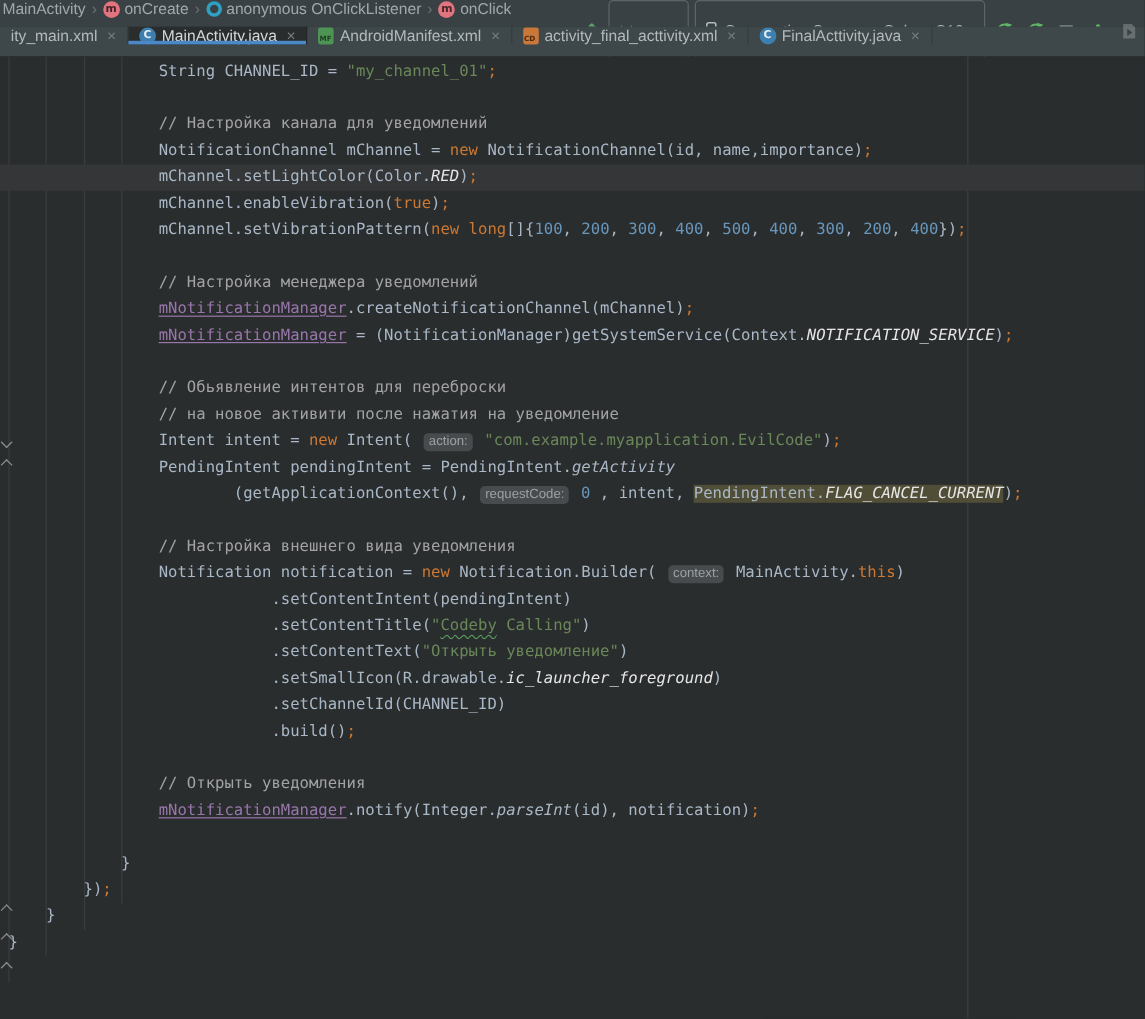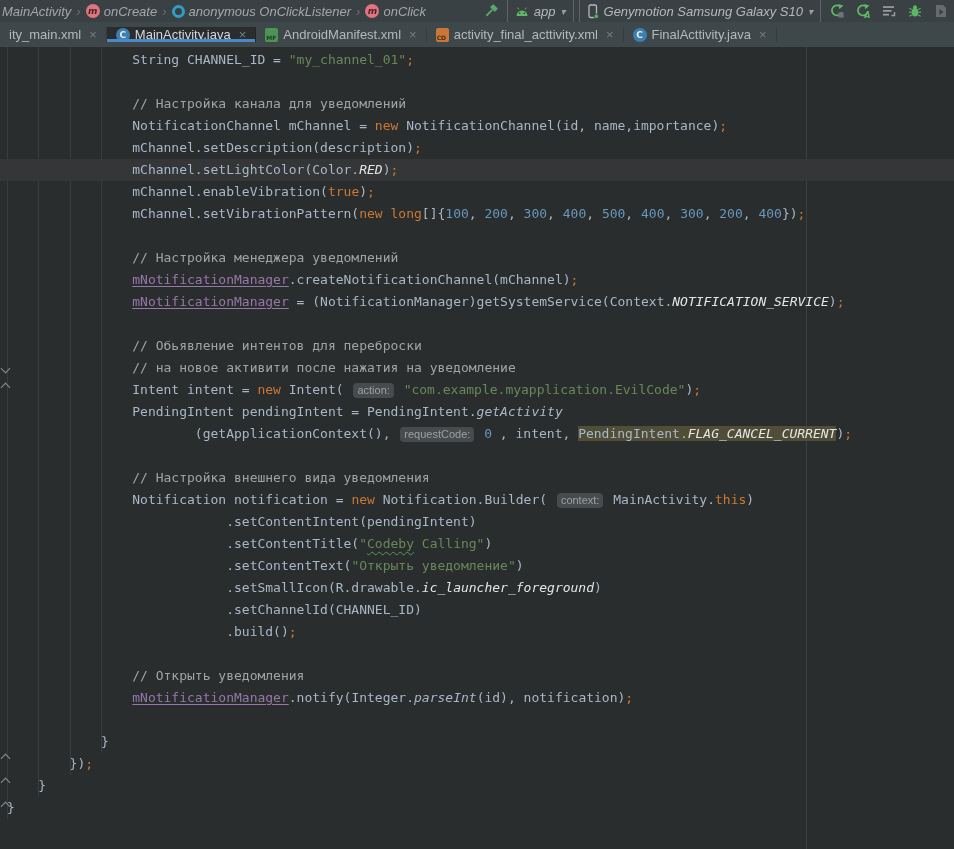--- a/index.html
+++ b/index.html
@@ -1,32 +1,32 @@
 <!DOCTYPE html>
 <html><head>
 <meta charset="utf-8">
 <style>
   html,body{margin:0;padding:0;}
   body{width:954px;height:849px;overflow:hidden;background:#2a2d2e;font-family:"DejaVu Sans Mono",monospace;}
   .app{width:954px;height:849px;display:flex;flex-direction:column;}
 
   
-  .navbar{height:22px;min-height:22px;background:#3a4144;display:flex;align-items:center;justify-content:space-between;font-family:"Liberation Sans",sans-serif;font-style:italic;}
+  .navbar{height:22px;min-height:22px;background:#3a4144;display:flex;align-items:flex-start;justify-content:space-between;font-family:"Liberation Sans",sans-serif;}
   .breadcrumbs{display:flex;align-items:center;gap:5px;padding-left:2px;color:#a2a8aa;font-size:13px;white-space:nowrap;overflow:hidden;}
   .crumb{display:flex;align-items:center;gap:4px;cursor:default;}
   .sep{color:#6d7375;font-size:13px;}
   .ic-method{width:14px;height:14px;border-radius:50%;background:#e0747f;color:#4a2428;font-size:9px;font-weight:bold;display:flex;align-items:center;justify-content:center;font-family:"DejaVu Sans",sans-serif;}
   .ic-anon{width:13px;height:13px;border-radius:50%;border:3.5px solid #2f9fc4;box-sizing:border-box;background:transparent;}
   .toolbar{display:flex;align-items:center;gap:5px;padding-right:3px;}
   .tool-btn{width:21px;height:20px;display:flex;align-items:center;justify-content:center;}
   .combo{height:17px;border:1px solid #5c6467;border-radius:4px;display:flex;align-items:center;gap:5px;padding:16px 7px;color:#b4babc;font-size:13px;white-space:nowrap;}
   .arrow{color:#9aa0a2;font-size:10px;}
 
   
-  .tabbar{height:25px;min-height:25px;background:#3e4749;display:flex;align-items:center;font-family:"Liberation Sans",sans-serif;font-size:13px;color:#b4babc;overflow:hidden;}
+  .tabbar{height:25px;min-height:25px;background:#3e4749;display:flex;align-items:flex-start;font-family:"Liberation Sans",sans-serif;font-size:13px;color:#b4babc;overflow:hidden;}
   .tab{display:flex;align-items:center;gap:5px;padding:0 9px;position:relative;border-right:1px solid rgba(0,0,0,0.15);white-space:nowrap;cursor:default;}
   .tab.active{background:#2a2d2e;color:#d4d8da;}
   .tab.active::after{content:"";position:absolute;left:0;right:0;bottom:0;height:3px;background:#4a88c7;}
   .tab-close{color:#787e80;font-size:13px;margin-left:3px;line-height:1;}
   .file-ic{width:13px;height:14px;border-radius:2px;position:relative;display:flex;align-items:flex-end;justify-content:flex-start;font-size:6px;font-weight:bold;font-family:"DejaVu Sans",sans-serif;padding:0 0 1px 1px;box-sizing:border-box;}
   .file-ic.green{background:#4d9455;color:#1f3f23;}
   .file-ic.orange{background:#c9773a;color:#4d2a10;}
   .class-ic{width:14px;height:14px;border-radius:50%;background:#3d7fae;color:#e6eef2;font-size:9px;font-weight:bold;display:flex;align-items:center;justify-content:center;font-family:"DejaVu Sans",sans-serif;}
 
   
@@ -184,21 +184,20 @@
     <div class="guide" style="left:38px;height:750px;"></div>
     <div class="guide" style="left:70px;height:728px;"></div>
     <div class="guide" style="left:101px;height:706px;"></div>
     <div class="margin-guide" style="left:806px;"></div>
 
     <div class="code">
         <div class="code-line"><span class="p">                String CHANNEL_ID = </span><span class="s">"my_channel_01"</span><span class="e">;</span></div>
         <div class="code-line"></div>
         <div class="code-line"><span class="c">                // Настройка канала для уведомлений</span></div>
         <div class="code-line"><span class="p">                NotificationChannel mChannel = </span><span class="k">new</span><span class="p"> NotificationChannel(id, name,importance)</span><span class="e">;</span></div>
-        <div class="code-line"><span class="p">                mChannel.setDescription(description)</span><span class="e">;</span></div>
         <div class="code-line current"><span class="p">                mChannel.setLightColor(Color.</span><span class="o">RED</span><span class="p">)</span><span class="e">;</span></div>
         <div class="code-line"><span class="p">                mChannel.enableVibration(</span><span class="k">true</span><span class="p">)</span><span class="e">;</span></div>
         <div class="code-line"><span class="p">                mChannel.setVibrationPattern(</span><span class="k">new</span><span class="p"> </span><span class="k">long</span><span class="p">[]{</span><span class="n">100</span><span class="p">, </span><span class="n">200</span><span class="p">, </span><span class="n">300</span><span class="p">, </span><span class="n">400</span><span class="p">, </span><span class="n">500</span><span class="p">, </span><span class="n">400</span><span class="p">, </span><span class="n">300</span><span class="p">, </span><span class="n">200</span><span class="p">, </span><span class="n">400</span><span class="p">})</span><span class="e">;</span></div>
         <div class="code-line"></div>
         <div class="code-line"><span class="c">                // Настройка менеджера уведомлений</span></div>
         <div class="code-line"><span class="p">                </span><span class="f">mNotificationManager</span><span class="p">.createNotificationChannel(mChannel)</span><span class="e">;</span></div>
         <div class="code-line"><span class="p">                </span><span class="f">mNotificationManager</span><span class="p"> = (NotificationManager)getSystemService(Context.</span><span class="o">NOTIFICATION_SERVICE</span><span class="p">)</span><span class="e">;</span></div>
         <div class="code-line"></div>
         <div class="code-line"><span class="c">                // Обьявление интентов для переброски</span></div>
         <div class="code-line"><span class="c">                // на новое активити после нажатия на уведомление</span></div>

